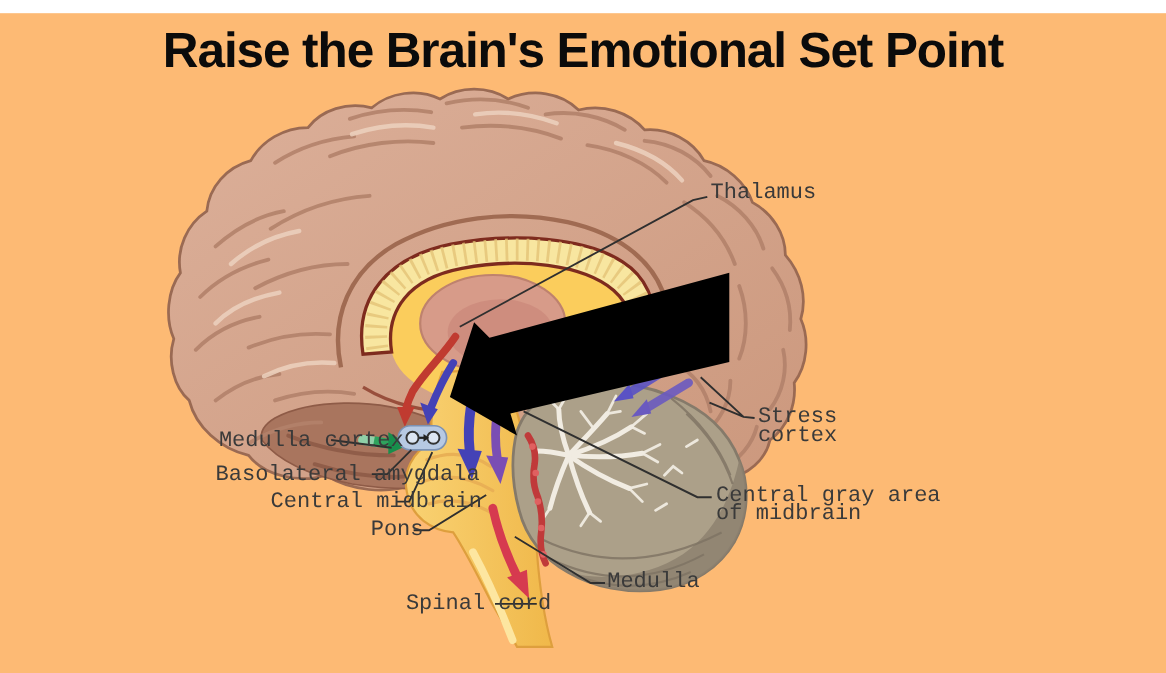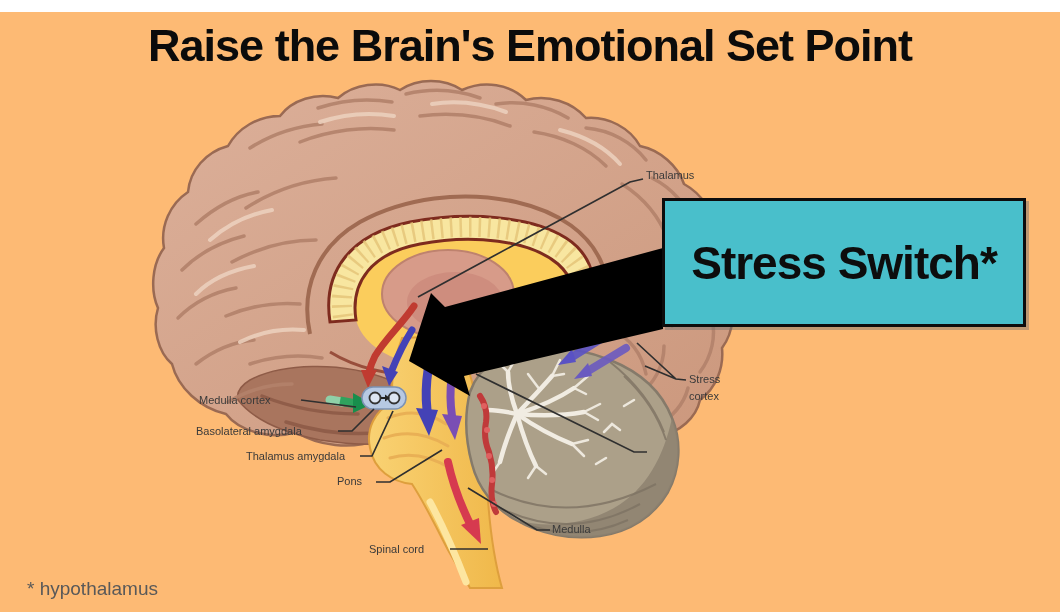--- a/index.html
+++ b/index.html
@@ -1,21 +1,21 @@
 <!DOCTYPE html>
 <html><head>
 <meta charset="utf-8">
 <style>
   html,body{margin:0;padding:0;background:#ffffff;}
   .slide{position:relative;width:1060px;height:612px;background:#fdba74;overflow:hidden;
          font-family:"Liberation Sans",sans-serif;margin-top:12px;}
   .title{position:absolute;left:0;top:8px;width:1060px;text-align:center;
          font-size:45px;font-weight:bold;color:#0b0b0b;letter-spacing:-1px;white-space:nowrap;}
   .figure-svg{position:absolute;left:0;top:0;width:1060px;height:612px;}
-  .dlabel{position:absolute;font-size:11px;color:#3a3a3a;white-space:nowrap;line-height:17px;}
+  .dlabel{position:absolute;font-size:20px;color:#3a3a3a;white-space:nowrap;line-height:17px;font-family:Liberation Mono, monospace;}
   .callout{position:absolute;left:662px;top:186px;width:364px;height:129px;
            background:#49bfcb;border:3px solid #0d0d0d;box-sizing:border-box;
            display:flex;align-items:center;justify-content:center;
            font-size:46px;font-weight:bold;color:#0d0d0d;letter-spacing:-1px;
            box-shadow:3px 3px 0 rgba(110,110,110,.45);}
   .footnote{position:absolute;left:27px;top:566px;font-size:19px;color:#595959;}
 </style>
 </head>
 <body>
 
@@ -218,24 +218,24 @@
     <polygon fill="#000000" points="663,236 445,295 431,281 409,349 470,384 464,364 663,317"></polygon>
   </svg>
 
   <div class="dlabel" style="left:646px;top:155px;">Thalamus</div>
   <div class="dlabel" style="left:689px;top:359px;">
     <div>Stress</div>
     <div>cortex</div>
   </div>
   <div class="dlabel" style="left:199px;top:380px;">Medulla cortex</div>
   <div class="dlabel" style="left:196px;top:411px;">Basolateral amygdala</div>
-  <div class="dlabel" style="left:246px;top:436px;">Thalamus amygdala</div>
+  <div class="dlabel" style="left:246px;top:436px;">Central midbrain</div>
   <div class="dlabel" style="left:337px;top:461px;">Pons</div>
+  <div class="dlabel" style="left:651px;top:430px;">
+    <div>Central gray area</div>
+    <div>of midbrain</div>
+  </div>
   <div class="dlabel" style="left:552px;top:509px;">Medulla</div>
   <div class="dlabel" style="left:369px;top:529px;text-align:right;">Spinal cord</div>
 
-  <div class="callout">
-    <span>Stress Switch*</span>
-  </div>
-
-  <div class="footnote">* hypothalamus</div>
+
 
 </div>
 
 </body></html>

